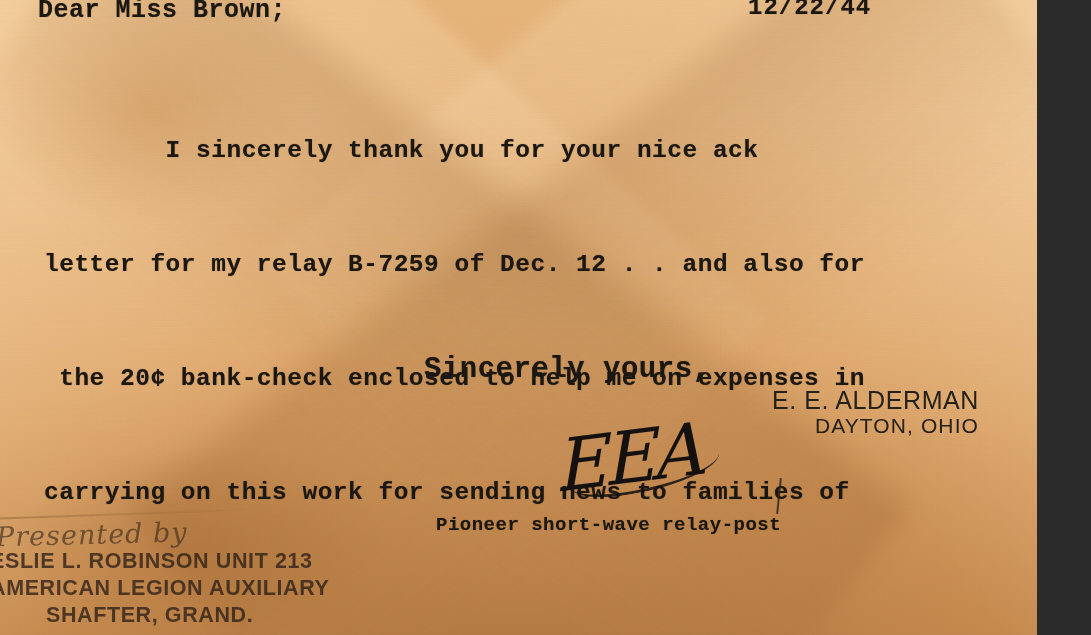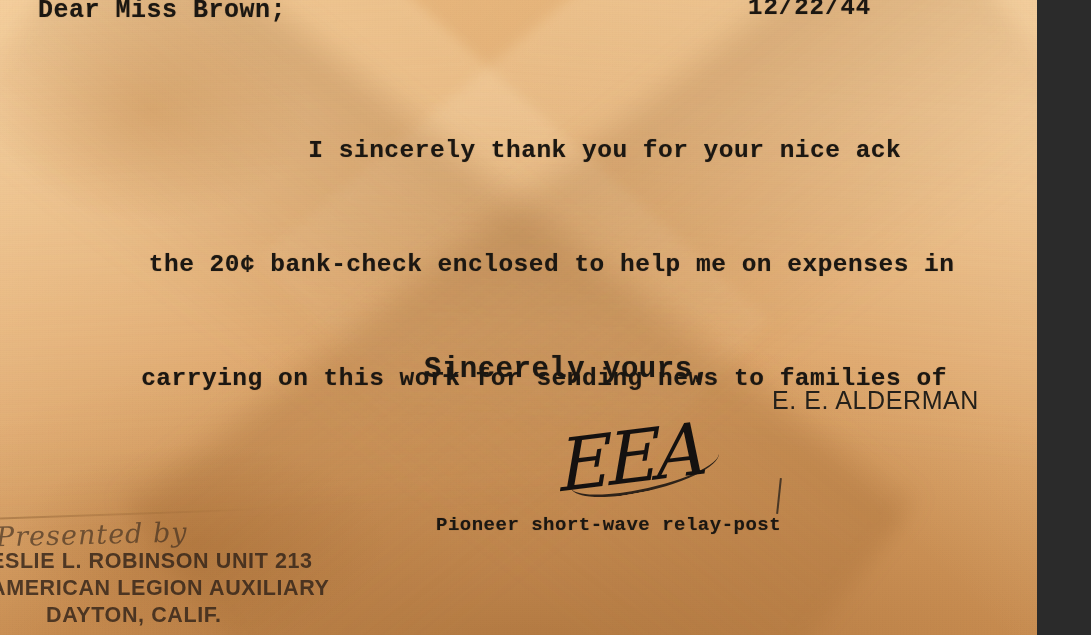--- a/index.html
+++ b/index.html
@@ -97,21 +97,21 @@
   #date-typed { left: 748px; top: -6px; font-size: 24px; letter-spacing: 1px; }
 
   #body-block {
     position: absolute;
     left: 44px;
     top: 56px;
     width: 1000px;
     font-size: 24.5px;
     line-height: 38px;
   }
-  #body-block .line { white-space: pre; text-align: center; }
+  #body-block .line { white-space: pre; }
 
   #signoff { left: 424px; top: 353px; font-size: 29px; }
   #tagline { left: 436px; top: 514px; font-size: 19px; }
 
   
   #return-address {
     position: absolute;
     right: 58px;
     top: 388px;
     text-align: right;
@@ -203,39 +203,41 @@
   <div class="stain-tl"></div>
   <div class="stain-bl"></div>
   <div class="crease"></div>
 
   <div class="typed" id="salutation">Dear Miss Brown;</div>
 
   <div class="typed" id="date-typed">12/22/44</div>
 
   <div class="typed" id="body-block">
     <div class="line">        I sincerely thank you for your nice ack</div>
+    <div class="line">letter for my relay B-7259 of Dec. 12 . . and also for</div>
     <div class="line"> the 20¢ bank-check enclosed to help me on expenses in</div>
     <div class="line">carrying on this work for sending news to families of</div>
     
     
     
   </div>
 
   <div class="typed" id="signoff">Sincerely yours,</div>
 
   <div id="return-address">
     <div class="ra-name">E. E. ALDERMAN</div>
+    <div class="ra-city">DAYTON, OHIO</div>
   </div>
 
   <div id="initials">EEA</div>
   <div class="pen-tick"></div>
 
   <div class="typed" id="tagline">Pioneer short-wave relay-post</div>
 
   <div id="stamp">
     <div class="presented">Presented by</div>
     <div class="st-line">ESLIE L. ROBINSON UNIT 213</div>
     <div class="st-line">AMERICAN LEGION AUXILIARY</div>
-    <div class="st-line" style="margin-left:56px;">DAYTON, CALIF.</div>
+    <div class="st-line" style="margin-left:56px;">SHAFTER, GRAND.</div>
   </div>
 
   <div class="grain"></div>
 </div>
 
 </body></html>

